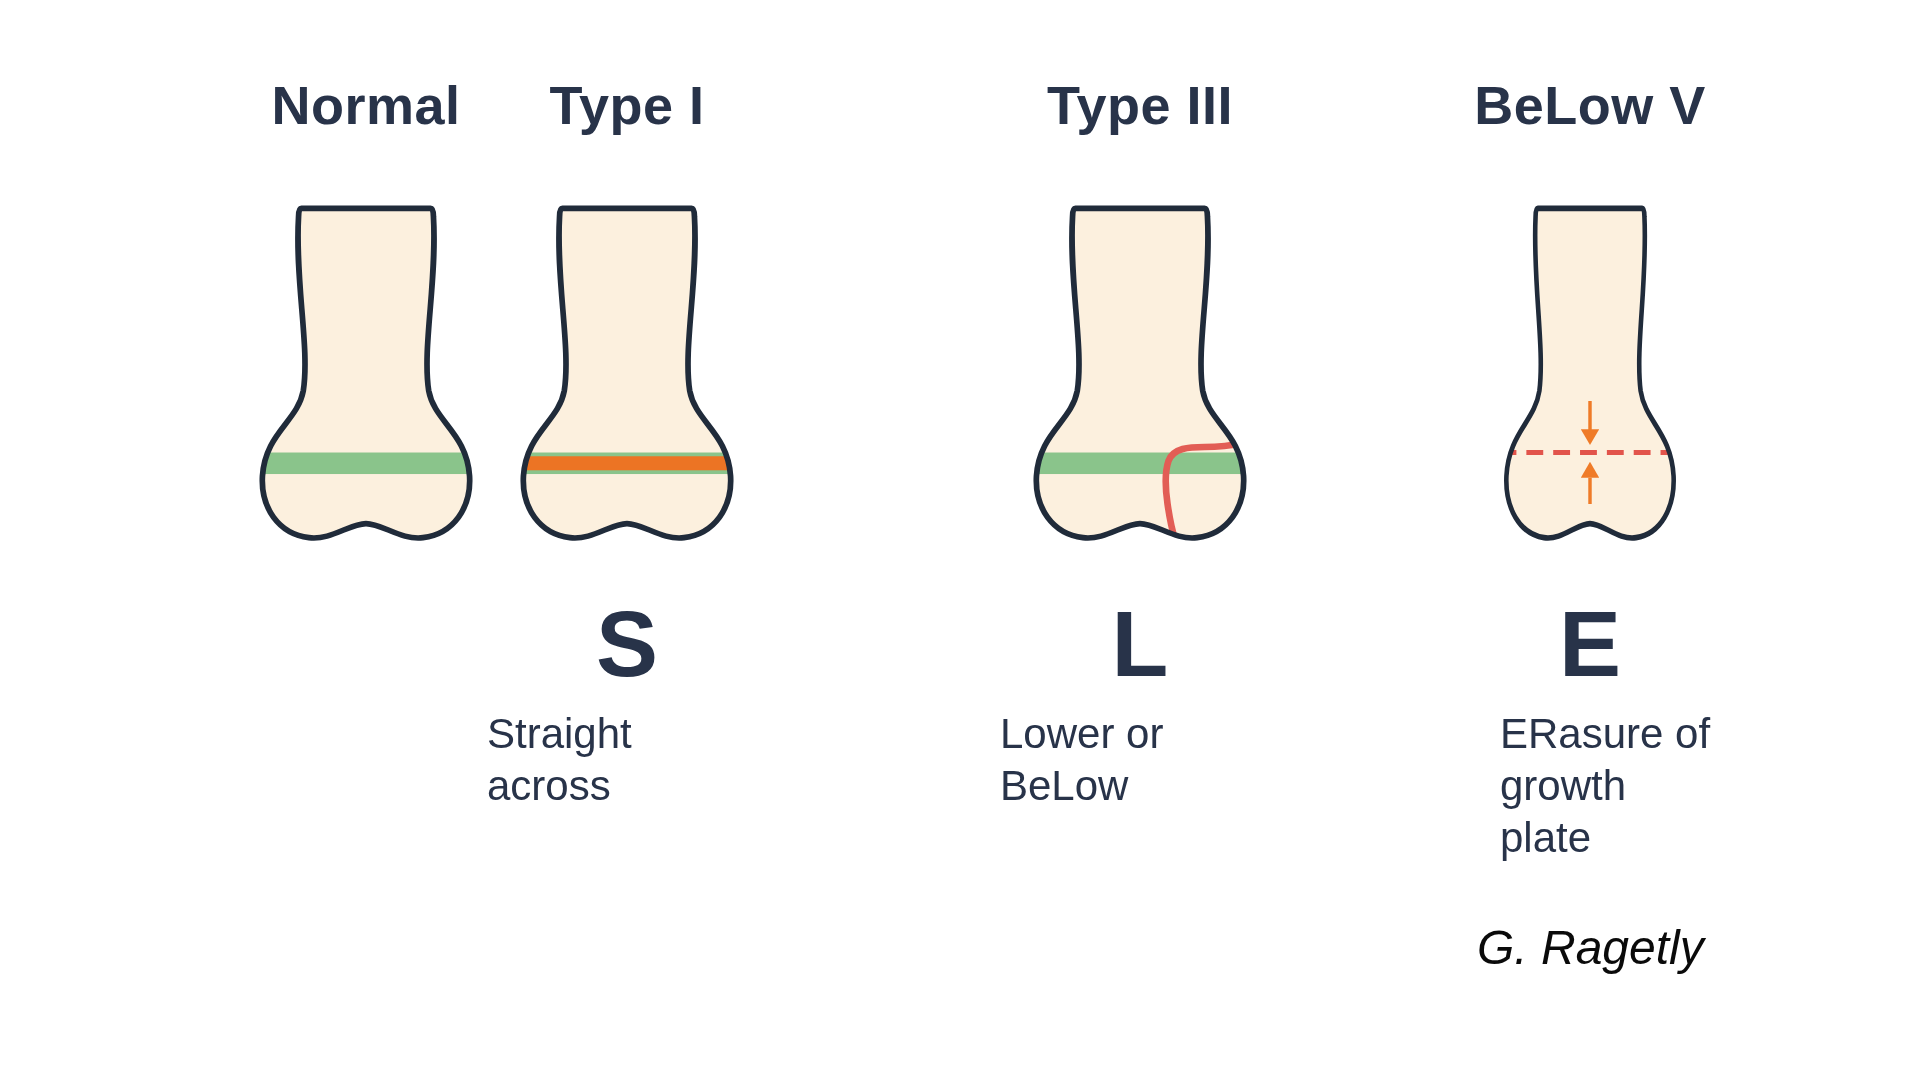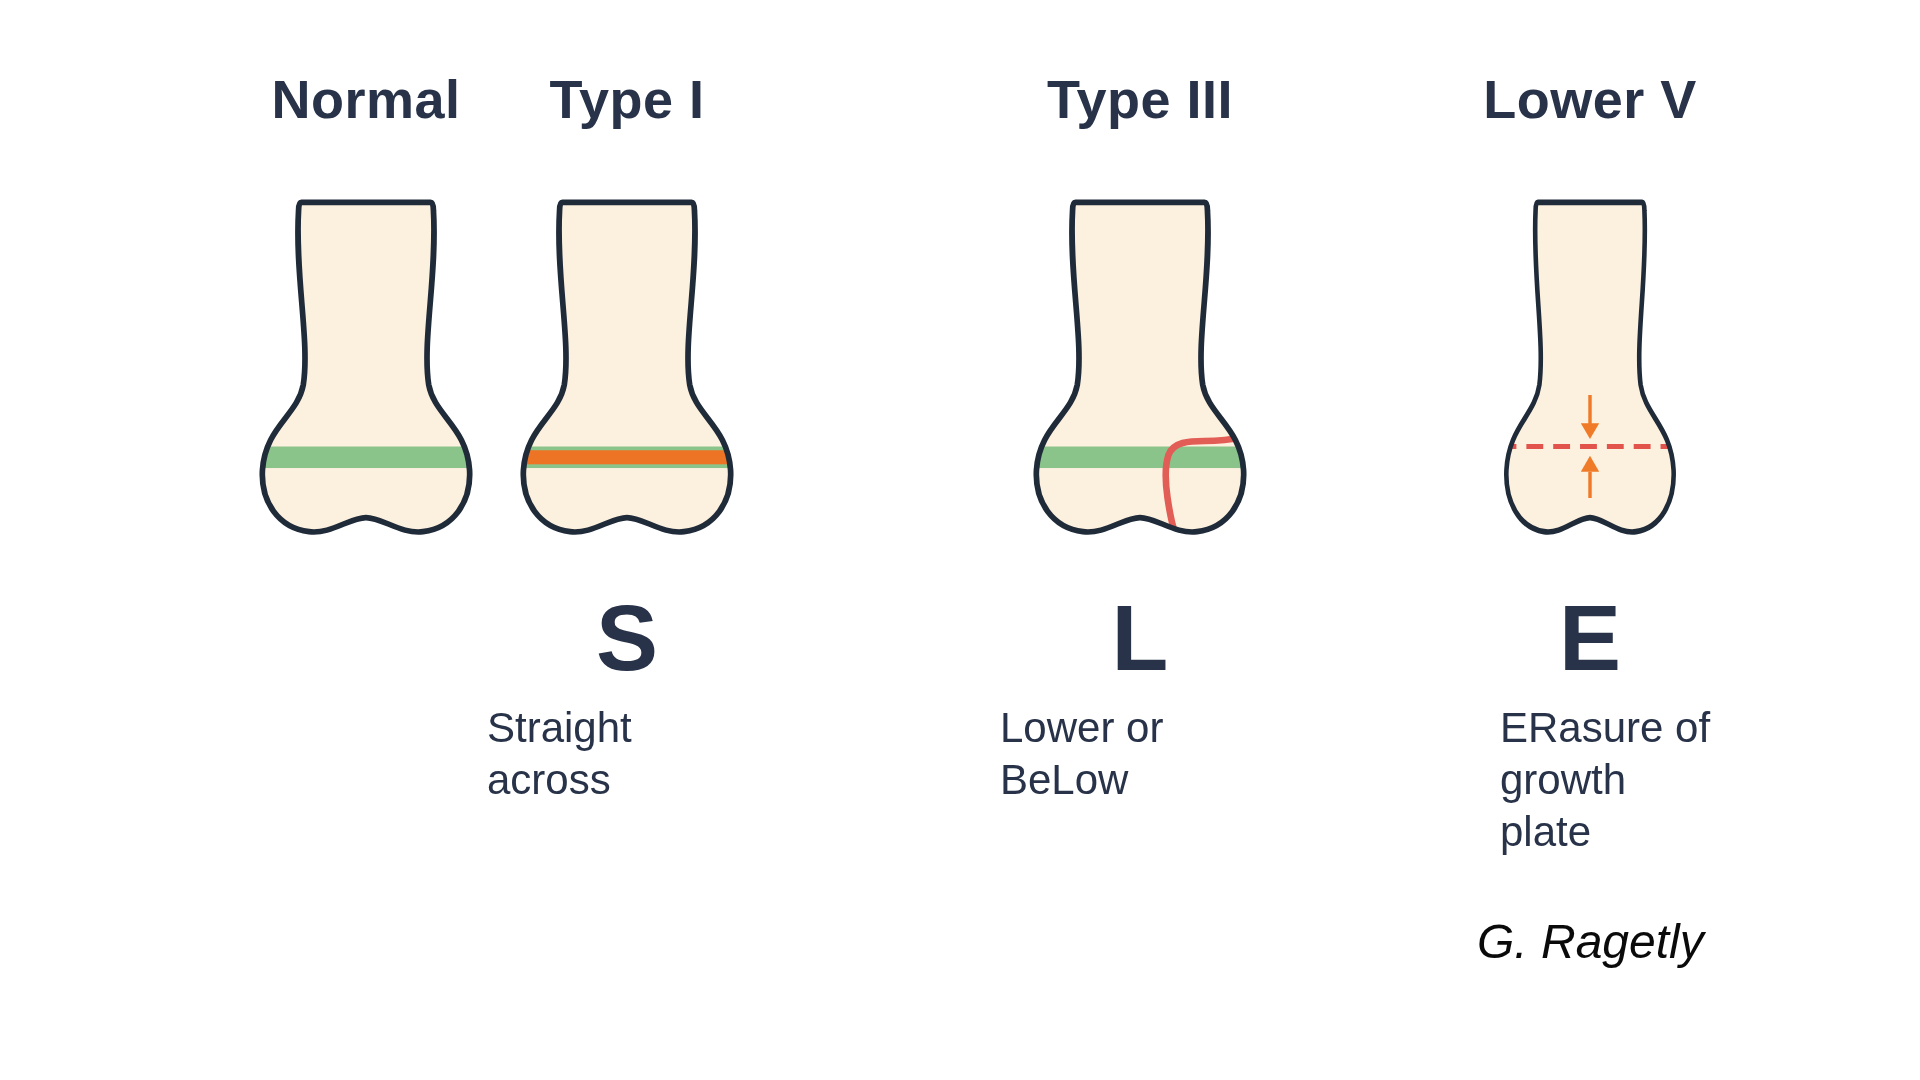--- a/index.html
+++ b/index.html
@@ -7,20 +7,21 @@
     padding: 0;
     background: #ffffff;
     font-family: "Liberation Sans", sans-serif;
   }
   .stage {
     position: relative;
     width: 1920px;
     height: 1049px;
     background: #ffffff;
     overflow: hidden;
+    margin-top: 6px;
   }
   .col {
     position: absolute;
     top: 0;
     width: 280px;
     height: 1020px;
   }
   .col-title {
     position: absolute;
     top: 68px;
@@ -154,21 +155,21 @@
     </svg>
     <div class="mnemonic-letter">L</div>
     <div class="desc">
       <div>Lower or</div>
       <div>BeLow</div>
     </div>
   </div>
 
 
   <div class="col" style="left:1450px">
-    <div class="col-title">Lower V</div>
+    <div class="col-title">BeLow V</div>
     <svg class="bone-svg" width="184" height="348" viewBox="0 0 240 372" preserveAspectRatio="none">
       <defs>
           <clipPath id="clip5">
             <path d="M 52 10 L 188 10 C 190 10 191 13 191 19 C 195 88 179 158 186 205 C 192 238 226 250 229 296 C 231 330 212 358 180 362 C 157 365 137 347 120 347 C 103 347 83 365 60 362 C 28 358 9 330 11 296 C 14 250 48 238 54 205 C 61 158 45 88 49 19 C 49 13 50 10 52 10 Z"></path>
           </clipPath>
         </defs>
       <path class="bone-fill" d="M 52 10 L 188 10 C 190 10 191 13 191 19 C 195 88 179 158 186 205 C 192 238 226 250 229 296 C 231 330 212 358 180 362 C 157 365 137 347 120 347 C 103 347 83 365 60 362 C 28 358 9 330 11 296 C 14 250 48 238 54 205 C 61 158 45 88 49 19 C 49 13 50 10 52 10 Z"></path>
       <g clip-path="url(#clip5)">
         <line class="dash" x1="2" y1="271" x2="238" y2="271"></line>
         <g>

